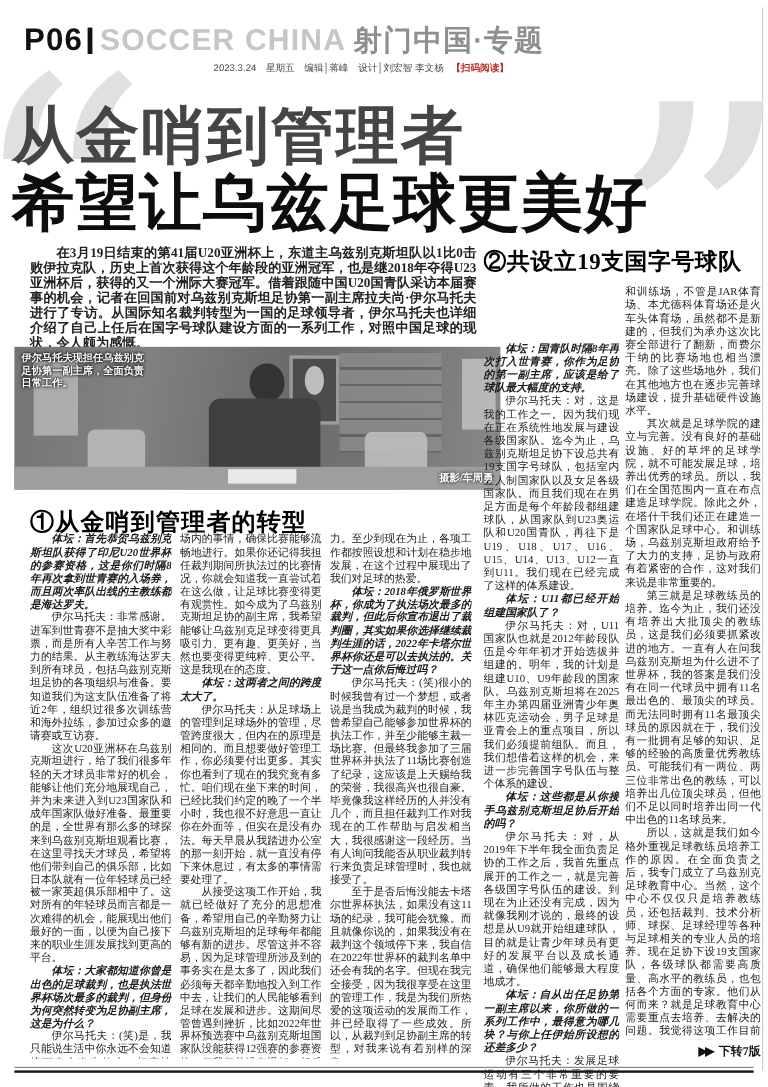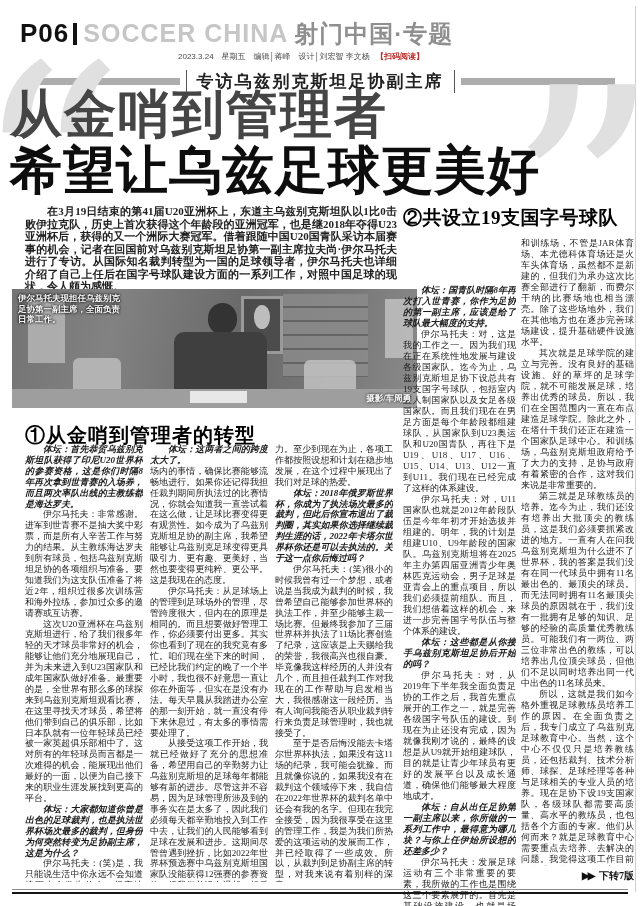--- a/index.html
+++ b/index.html
@@ -87,25 +87,20 @@
       <span class="mast-bar"></span>
       <span class="brand-en">SOCCER CHINA</span>
       <span class="brand-cn">射门中国·专题</span>
     </div>
     <div class="credit-line">
       <span>2023.3.24　星期五　编辑│蒋峰　设计│刘宏智 李文杨</span>
       <span class="credit-badge">【扫码阅读】</span>
     </div>
   </div>
 
-  <div class="banner">
-    <span class="banner-bar"></span>
-    <span class="banner-text">专访乌兹别克斯坦足协副主席</span>
-    <span class="banner-bar"></span>
-  </div>
 
   <div class="watermark wm-left">“</div>
   <div class="watermark wm-right">”</div>
 
   <div class="headline">
     <div class="headline-1">从金哨到管理者</div>
     <div class="headline-2">希望让乌兹足球更美好</div>
   </div>
 
   <div class="intro">
@@ -132,38 +127,39 @@
   <div class="col s1 c1">
 
   <p class="p t-q">体坛：首先恭贺乌兹别克斯坦队获得了印尼U20世界杯的参赛资格，这是你们时隔8年再次拿到世青赛的入场券，而且两次率队出线的主教练都是海达罗夫。</p>
       <p class="p t-a">伊尔马托夫：非常感谢。进军到世青赛不是抽大奖中彩票，而是所有人辛苦工作与努力的结果。从主教练海达罗夫到所有球员，包括乌兹别克斯坦足协的各项组织与准备。要知道我们为这支队伍准备了将近2年，组织过很多次训练营和海外拉练，参加过众多的邀请赛或互访赛。</p>
       <p class="p t-a">这次U20亚洲杯在乌兹别克斯坦进行，给了我们很多年轻的天才球员非常好的机会，能够让他们充分地展现自己，并为未来进入到U23国家队和成年国家队做好准备。最重要的是，全世界有那么多的球探来到乌兹别克斯坦观看比赛，在这里寻找天才球员，希望将他们带到自己的俱乐部，比如日本队就有一位年轻球员已经被一家英超俱乐部相中了。这对所有的年轻球员而言都是一次难得的机会，能展现出他们最好的一面，以便为自己接下来的职业生涯发展找到更高的平台。</p>
       <p class="p t-q">体坛：大家都知道你曾是出色的足球裁判，也是执法世界杯场次最多的裁判，但身份为何突然转变为足协副主席，这是为什么？</p>
       <p class="p t-a">伊尔马托夫：(笑)是，我只能说生活中你永远不会知道接下来会发生什么。坦率地说，对于这样的变化我自己也没有预料到。但当裁判其实也是一种管理，我总是想办法去管理好足球</p>
     </div>
   <div class="col s1 c2">
 
-  <p class="p t-q">体坛：这两者之间的跨度太大了。</p>
-      <p class="p t-c">场内的事情，确保比赛能够流畅地进行。如果你还记得我担任裁判期间所执法过的比赛情况，你就会知道我一直尝试着在这么做，让足球比赛变得更有观赏性。如今成为了乌兹别克斯坦足协的副主席，我希望能够让乌兹别克足球变得更具吸引力、更有趣、更美好，当然也要变得更纯粹、更公平。这是我现在的态度。</p>
+  <p class="p t-c">场内的事情，确保比赛能够流畅地进行。如果你还记得我担任裁判期间所执法过的比赛情况，你就会知道我一直尝试着在这么做，让足球比赛变得更有观赏性。如今成为了乌兹别克斯坦足协的副主席，我希望能够让乌兹别克足球变得更具吸引力、更有趣、更美好，当然也要变得更纯粹、更公平。这是我现在的态度。</p>
+      <p class="p t-q">体坛：这两者之间的跨度太大了。</p>
       <p class="p t-a">伊尔马托夫：从足球场上的管理到足球场外的管理，尽管跨度很大，但内在的原理是相同的。而且想要做好管理工作，你必须要付出更多。其实你也看到了现在的我究竟有多忙。咱们现在坐下来的时间，已经比我们约定的晚了一个半小时，我也很不好意思一直让你在外面等，但实在是没有办法。每天早晨从我踏进办公室的那一刻开始，就一直没有停下来休息过，有太多的事情需要处理了。</p>
       <p class="p t-a">从接受这项工作开始，我就已经做好了充分的思想准备，希望用自己的辛勤努力让乌兹别克斯坦的足球每年都能够有新的进步。尽管这并不容易，因为足球管理所涉及到的事务实在是太多了，因此我们必须每天都辛勤地投入到工作中去，让我们的人民能够看到足球在发展和进步。这期间尽管曾遇到挫折，比如2022年世界杯预选赛中乌兹别克斯坦国家队没能获得12强赛的参赛资格，但我们并没有退却，相反这成为加快发展的动</p>
     </div>
   <div class="col s1 c3">
 
   <p class="p t-c">力。至少到现在为止，各项工作都按照设想和计划在稳步地发展，在这个过程中展现出了我们对足球的热爱。</p>
       <p class="p t-q">体坛：2018年俄罗斯世界杯，你成为了执法场次最多的裁判，但此后你宣布退出了裁判圈，其实如果你选择继续裁判生涯的话，2022年卡塔尔世界杯你还是可以去执法的。关于这一点你后悔过吗？</p>
       <p class="p t-a">伊尔马托夫：(笑)很小的时候我曾有过一个梦想，或者说是当我成为裁判的时候，我曾希望自己能够参加世界杯的执法工作，并至少能够主裁一场比赛。但最终我参加了三届世界杯并执法了11场比赛创造了纪录，这应该是上天赐给我的荣誉，我很高兴也很自豪。毕竟像我这样经历的人并没有几个，而且担任裁判工作对我现在的工作帮助与启发相当大，我很感谢这一段经历。当有人询问我能否从职业裁判转行来负责足球管理时，我也就接受了。</p>
       <p class="p t-a">至于是否后悔没能去卡塔尔世界杯执法，如果没有这11场的纪录，我可能会犹豫。而且就像你说的，如果我没有在裁判这个领域停下来，我自信在2022年世界杯的裁判名单中还会有我的名字。但现在我完全接受，因为我很享受在这里的管理工作，我是为我们所热爱的这项运动的发展而工作，并已经取得了一些成效。所以，从裁判到足协副主席的转型，对我来说有着别样的深意。</p>
     </div>
 
   <h2 class="sec2-title">②共设立19支国字号球队</h2>
   <div class="col s2 c4">
 
   <p class="p t-q">体坛：国青队时隔8年再次打入世青赛，你作为足协的第一副主席，应该是给了球队最大幅度的支持。</p>
       <p class="p t-a">伊尔马托夫：对，这是我的工作之一。因为我们现在正在系统性地发展与建设各级国家队。迄今为止，乌兹别克斯坦足协下设总共有19支国字号球队，包括室内五人制国家队以及女足各级国家队。而且我们现在在男足方面是每个年龄段都组建球队，从国家队到U23奥运队和U20国青队，再往下是U19、U18、U17、U16、U15、U14、U13、U12一直到U11。我们现在已经完成了这样的体系建设。</p>
+      <p class="p t-q">体坛：U11都已经开始组建国家队了？</p>
       <p class="p t-a">伊尔马托夫：对，U11国家队也就是2012年龄段队伍是今年年初才开始选拔并组建的。明年，我的计划是组建U10、U9年龄段的国家队。乌兹别克斯坦将在2025年主办第四届亚洲青少年奥林匹克运动会，男子足球是亚青会上的重点项目，所以我们必须提前组队。而且，我们想借着这样的机会，来进一步完善国字号队伍与整个体系的建设。</p>
       <p class="p t-q">体坛：这些都是从你接手乌兹别克斯坦足协后开始的吗？</p>
       <p class="p t-a">伊尔马托夫：对，从2019年下半年我全面负责足协的工作之后，我首先重点展开的工作之一，就是完善各级国字号队伍的建设。到现在为止还没有完成，因为就像我刚才说的，最终的设想是从U9就开始组建球队，目的就是让青少年球员有更好的发展平台以及成长通道，确保他们能够最大程度地成才。</p>
       <p class="p t-q">体坛：自从出任足协第一副主席以来，你所做的一系列工作中，最得意为哪几块？与你上任伊始所设想的还差多少？</p>
       <p class="p t-a">伊尔马托夫：发展足球运动有三个非常重要的要素，我所做的工作也是围绕这三个要素展开的。首先是基础设施建设，也就是场地、草坪等的建设。这次你来采访U20亚洲杯，相信已经到过各个赛场</p>
     </div>
   <div class="col s2 c5">
 
   <p class="p t-c">和训练场，不管是JAR体育场、本尤德科体育场还是火车头体育场，虽然都不是新建的，但我们为承办这次比赛全部进行了翻新，而费尔干纳的比赛场地也相当漂亮。除了这些场地外，我们在其他地方也在逐步完善球场建设，提升基础硬件设施水平。</p>
       <p class="p t-a">其次就是足球学院的建立与完善。没有良好的基础设施、好的草坪的足球学院，就不可能发展足球，培养出优秀的球员。所以，我们在全国范围内一直在布点建造足球学院。除此之外，在塔什干我们还正在建造一个国家队足球中心。和训练场，乌兹别克斯坦政府给予了大力的支持，足协与政府有着紧密的合作，这对我们来说是非常重要的。</p>

